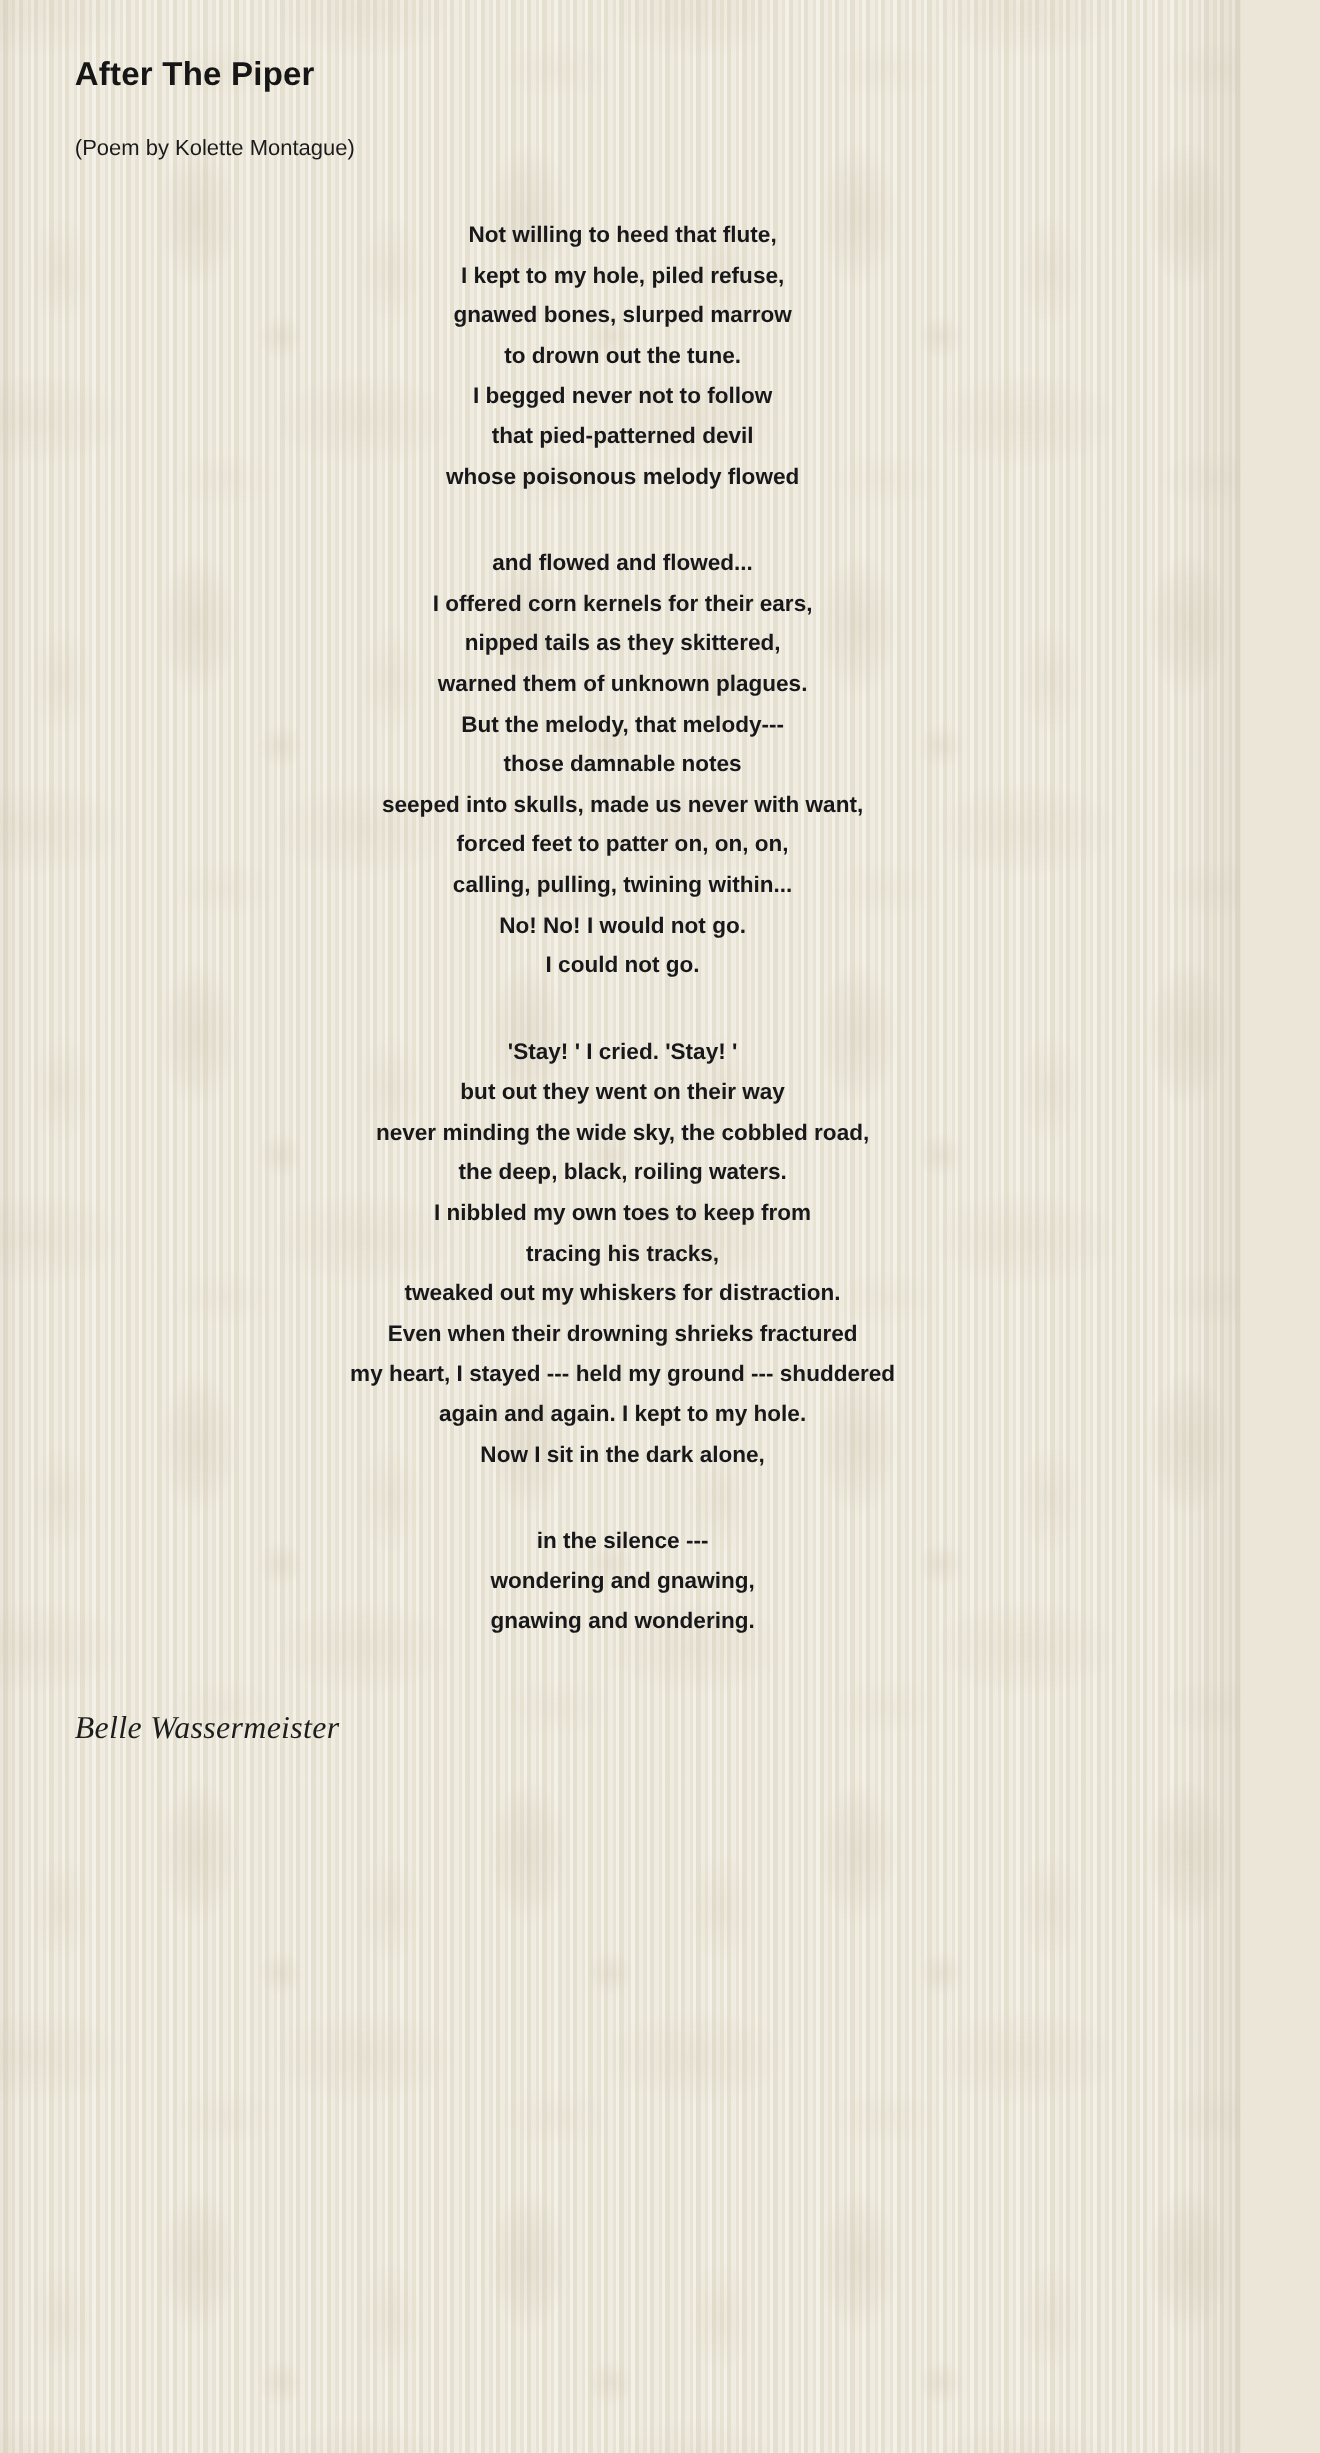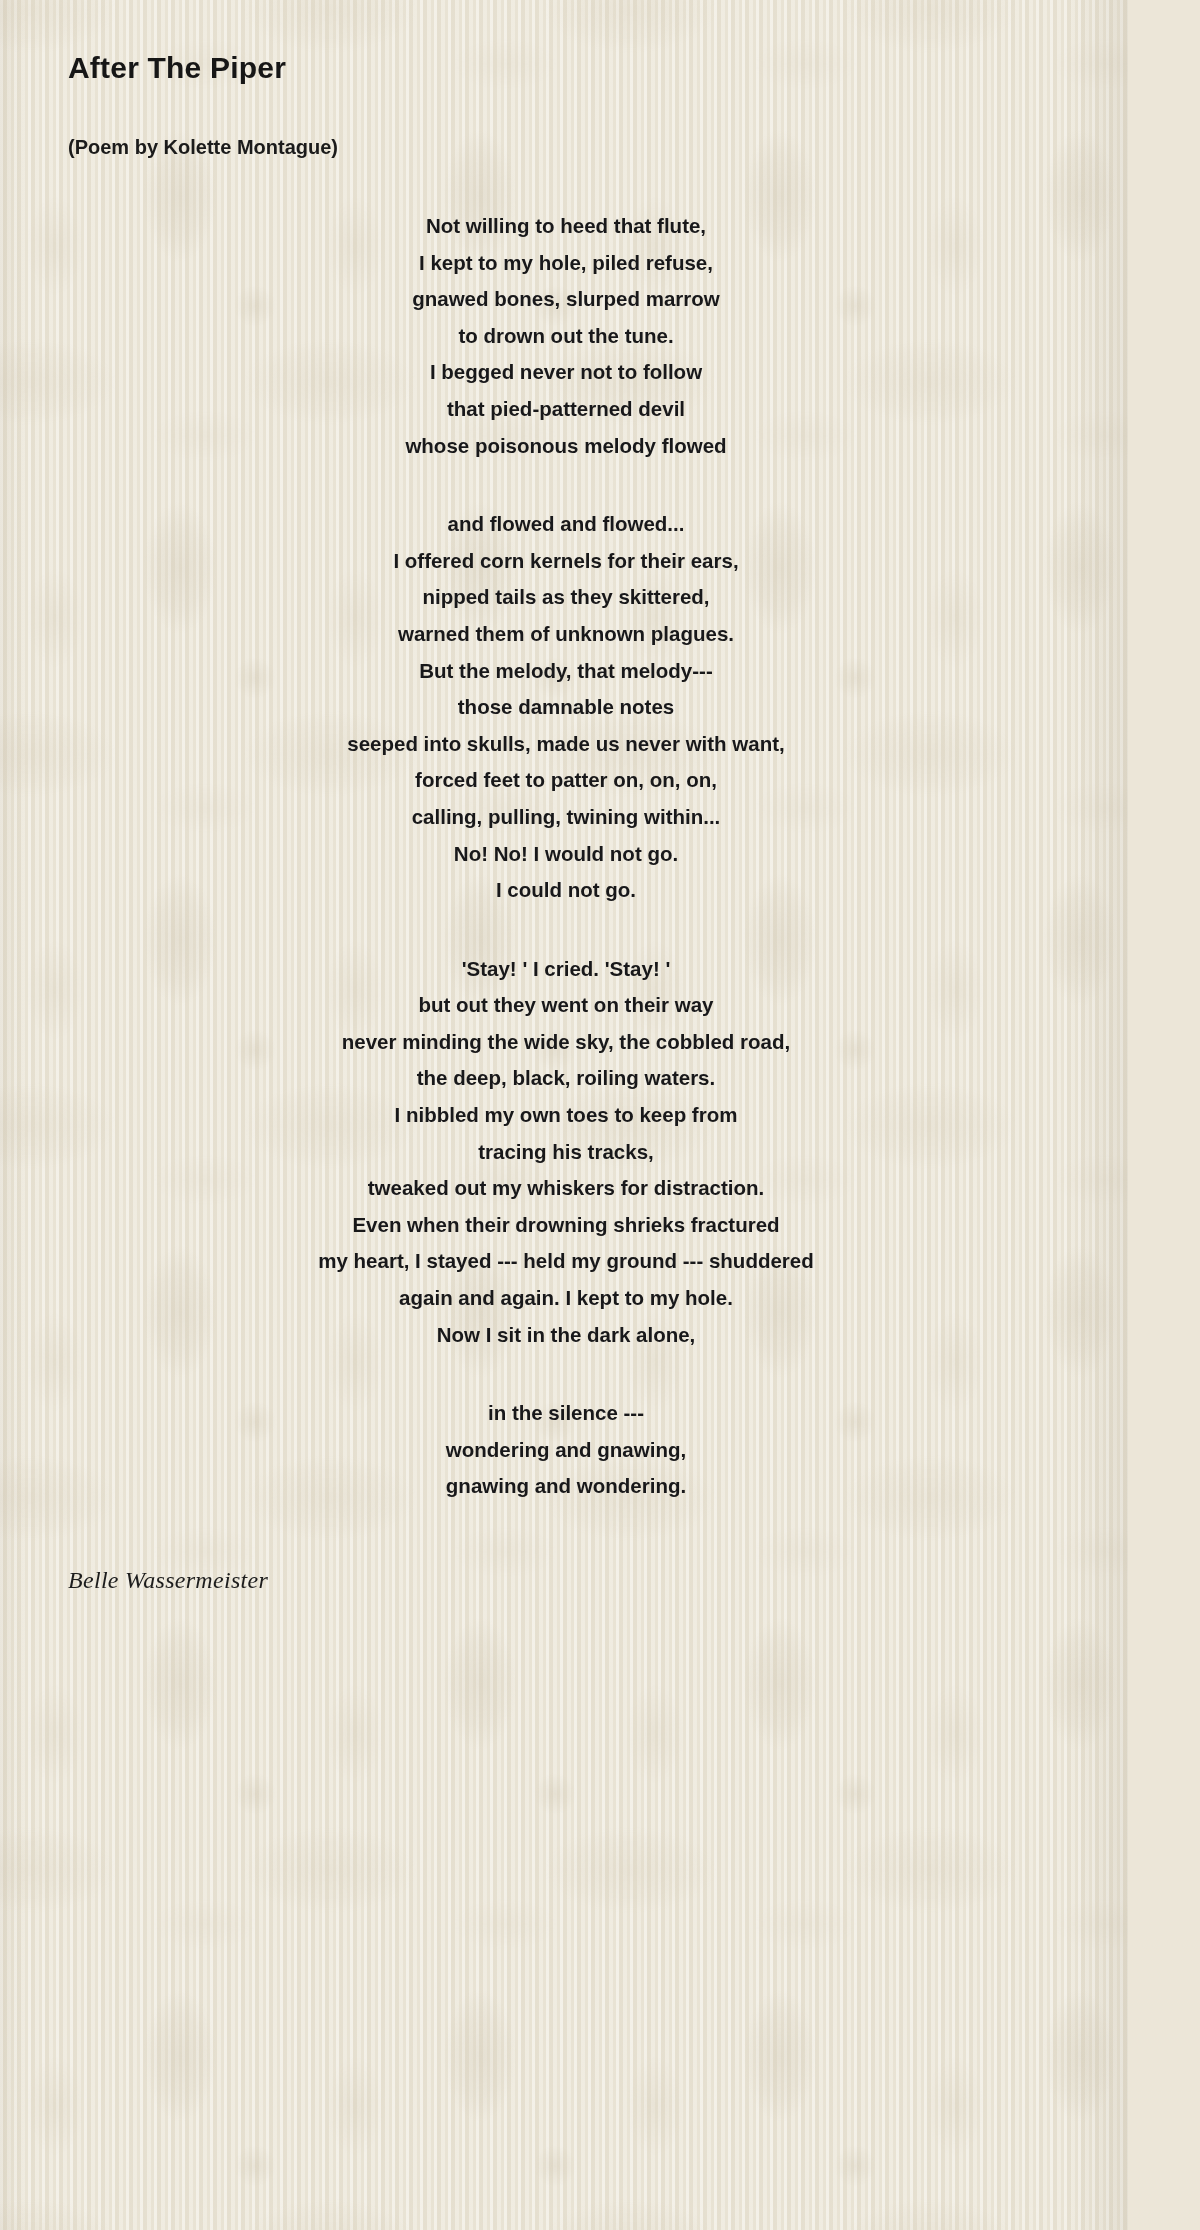--- a/index.html
+++ b/index.html
@@ -95,23 +95,23 @@
     font-size: 30px;
     font-weight: bold;
     color: #161616;
     letter-spacing: 0.2px;
     margin: 0 0 0 0;
     line-height: 1.2;
   }
 
   .poem-byline {
     font-size: 20px;
-    font-weight: bold;
+    font-weight: normal;
     color: #1b1b1b;
-    margin-top: 48px;
+    margin-top: 36px;
     line-height: 1.3;
   }
 
   .poem-body {
     margin-top: 48px;
   }
 
   .stanza {
     margin: 0 0 42px 0;
     text-align: center;
@@ -124,21 +124,21 @@
     font-weight: bold;
     color: #18181a;
     line-height: 36.6px;
     white-space: pre-wrap;
   }
 
   .poem-author {
     margin-top: 62px;
     font-family: "Liberation Serif", serif;
     font-style: italic;
-    font-size: 24px;
+    font-size: 29px;
     color: #1d1d1d;
     letter-spacing: 0.3px;
   }
 </style>
 </head>
 <body>
 
 <div class="page">
   <div class="texture-stripes"></div>
   <div class="texture-damask"></div>

